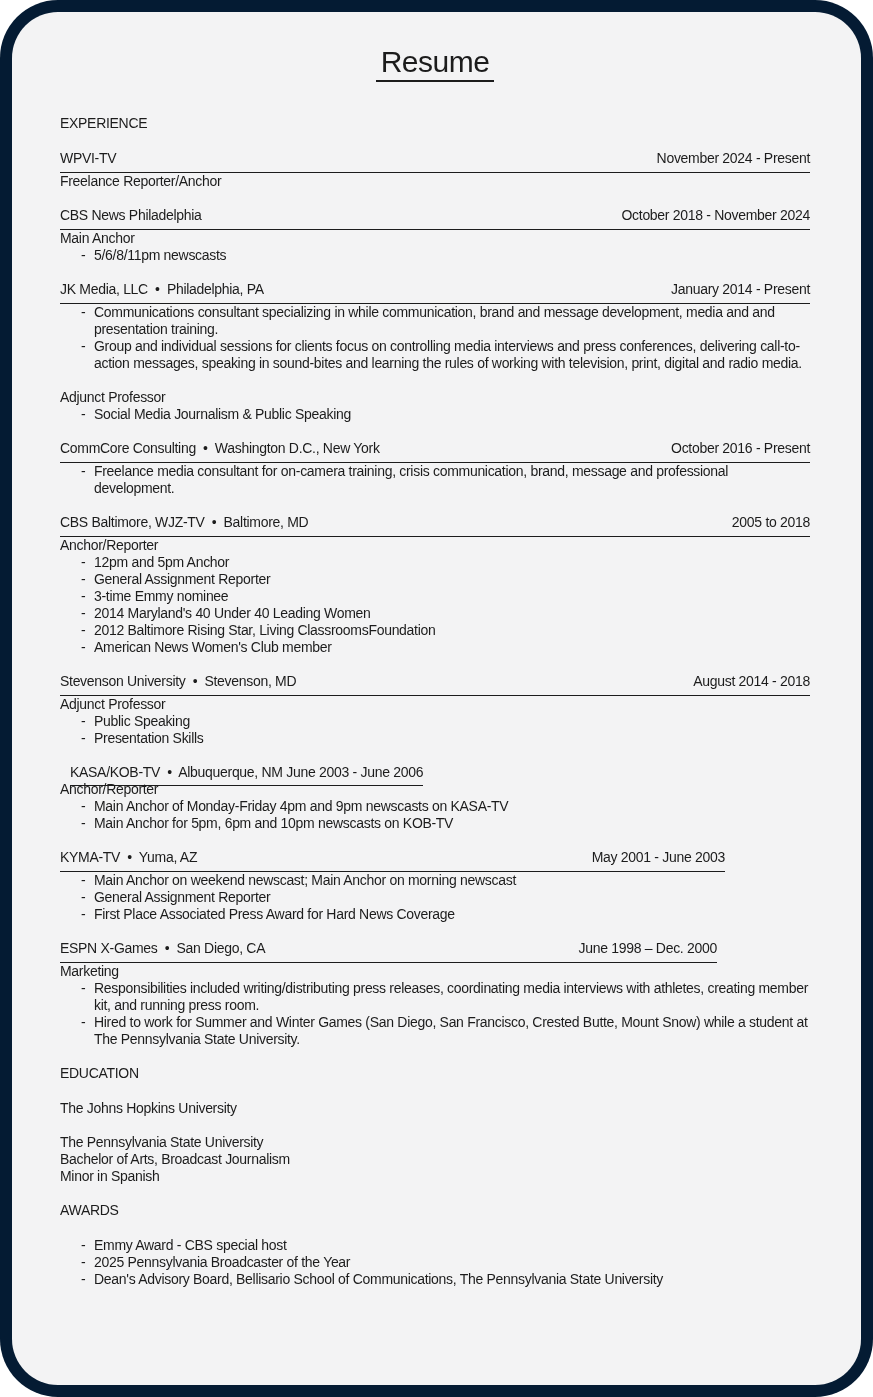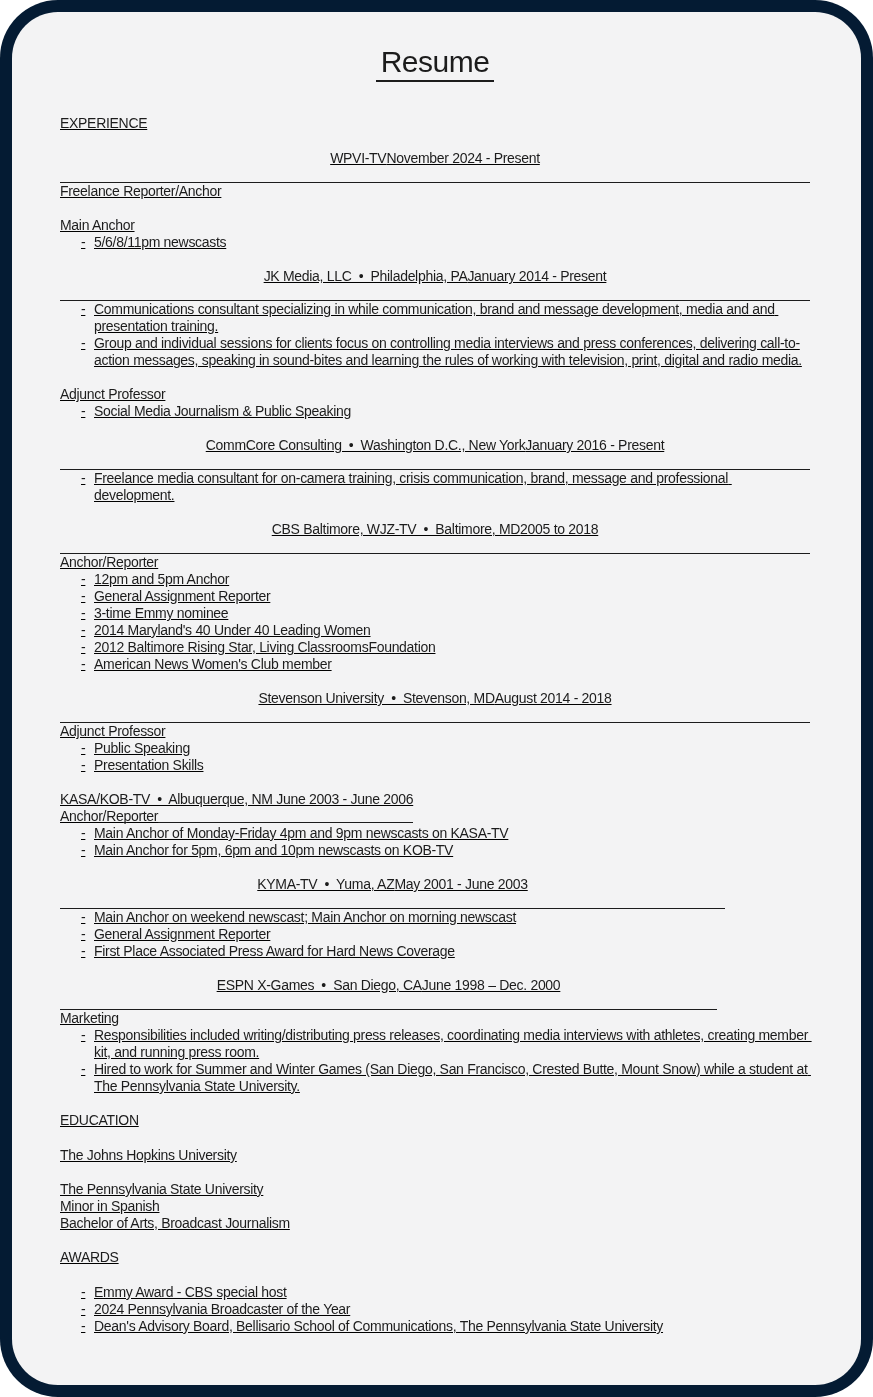--- a/index.html
+++ b/index.html
@@ -6,21 +6,20 @@
   html, body { background: #ffffff; }
   body {
     width: 873px; height: 1397px;
     font-family: "Liberation Sans", "DejaVu Sans", sans-serif;
   }
   .frame {
     width: 873px; height: 1397px;
     background: var(--frame, #041b33);
     border-radius: 58px;
     padding: 12px;
-    text-decoration: underline;
   }
   .paper {
     width: 100%; height: 100%;
     background: var(--paper, #f3f3f4);
     border-radius: 46px;
     padding: 33px 51px 0 48px;
     color: var(--text, #1c1c1c);
     font-size: 14px;
     line-height: 17px;
     letter-spacing: -0.3px;
@@ -34,32 +33,33 @@
     font-weight: 400;
     letter-spacing: -0.5px;
     border-bottom: 2px solid var(--text, #1c1c1c);
     padding: 0 5px 1px 5px;
   }
   .sec-heading { margin-bottom: 18px; }
   .sec-heading.spaced { }
   .entry { margin-bottom: 17px; }
   .hd {
     display: flex;
-    justify-content: center;
+    justify-content: space-between;
     align-items: baseline;
     border-bottom: 1px solid var(--text, #1c1c1c);
-    padding-bottom: 15px;
+    padding-bottom: 5px;
     white-space: pre;
   }
   .hd.w-kyma { width: 665px; }
   .hd.w-espn { width: 657px; }
   .hd-line span {
     border-bottom: 1px solid var(--text, #1c1c1c);
-    padding-bottom: 15px;
+    padding-bottom: 5px;
     white-space: pre;
+    margin-left: 10px;
   }
   .b { display: flex; margin-left: 21px; }
   .b .m { flex: none; width: 13px; }
   .b .t { flex: 1; white-space: pre-wrap; }
   .edu-block { margin-bottom: 17px; }
   .awards-list .b { margin-bottom: 0; }
 </style>
 </head>
 <body>
 
@@ -74,20 +74,24 @@
 
     <section class="entry">
       <div class="hd">
         <span>WPVI-TV</span>
         <span>November 2024 - Present</span>
       </div>
       <div>Freelance Reporter/Anchor</div>
     </section>
 
     <section class="entry">
+      <div class="hd">
+        <span>CBS News Philadelphia</span>
+        <span>October 2018 - November 2024</span>
+      </div>
       <div>Main Anchor</div>
       <div class="b">
         <span class="m">-</span>
         <span class="t">5/6/8/11pm newscasts</span>
       </div>
     </section>
 
     <section class="entry">
       <div class="hd">
         <span>JK Media, LLC  •  Philadelphia, PA</span>
@@ -107,21 +111,21 @@
       <div>Adjunct Professor</div>
       <div class="b">
         <span class="m">-</span>
         <span class="t">Social Media Journalism &amp; Public Speaking</span>
       </div>
     </section>
 
     <section class="entry">
       <div class="hd">
         <span>CommCore Consulting  •  Washington D.C., New York</span>
-        <span>January 2016 - Present</span>
+        <span>October 2016 - Present</span>
       </div>
       <div class="b">
         <span class="m">-</span>
         <span class="t">Freelance media consultant for on-camera training, crisis communication, brand, message and professional development.</span>
       </div>
     </section>
 
     <section class="entry">
       <div class="hd">
         <span>CBS Baltimore, WJZ-TV  •  Baltimore, MD</span>
@@ -221,34 +225,34 @@
     </section>
 
     <div class="sec-heading spaced">EDUCATION</div>
 
     <div class="edu-block">
       <div>The Johns Hopkins University</div>
     </div>
 
     <div class="edu-block">
       <div>The Pennsylvania State University</div>
+      <div>Bachelor of Arts, Broadcast Journalism</div>
       <div>Minor in Spanish</div>
-      <div>Bachelor of Arts, Broadcast Journalism</div>
     </div>
 
     <div class="sec-heading spaced">AWARDS</div>
 
     <div class="awards-list">
       <div class="b">
         <span class="m">-</span>
         <span class="t">Emmy Award - CBS special host</span>
       </div>
       <div class="b">
         <span class="m">-</span>
-        <span class="t">2024 Pennsylvania Broadcaster of the Year</span>
+        <span class="t">2025 Pennsylvania Broadcaster of the Year</span>
       </div>
       <div class="b">
         <span class="m">-</span>
         <span class="t">Dean's Advisory Board, Bellisario School of Communications, The Pennsylvania State University</span>
       </div>
     </div>
 
   </div>
 </div>
 

